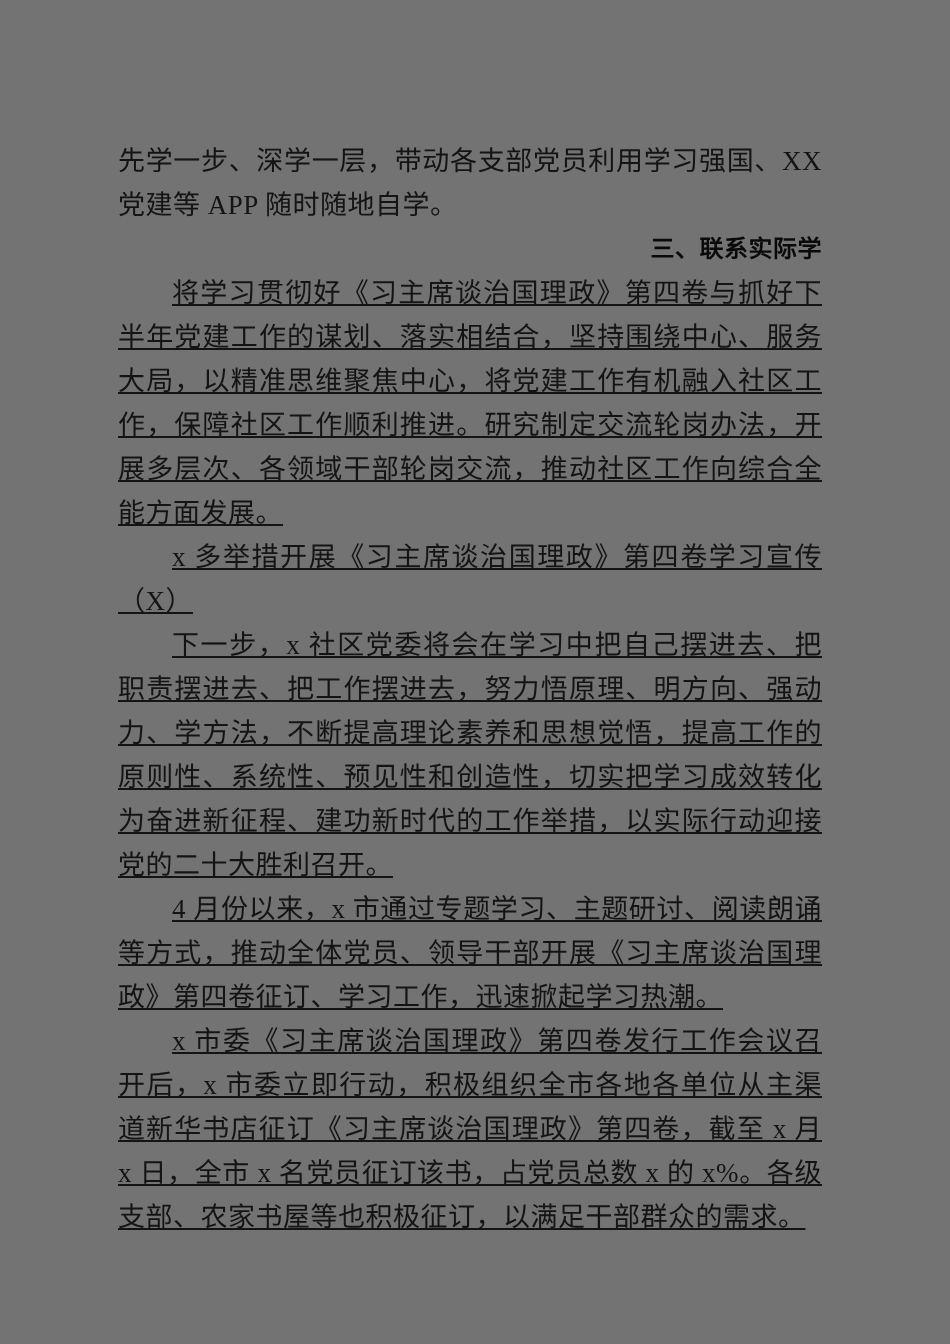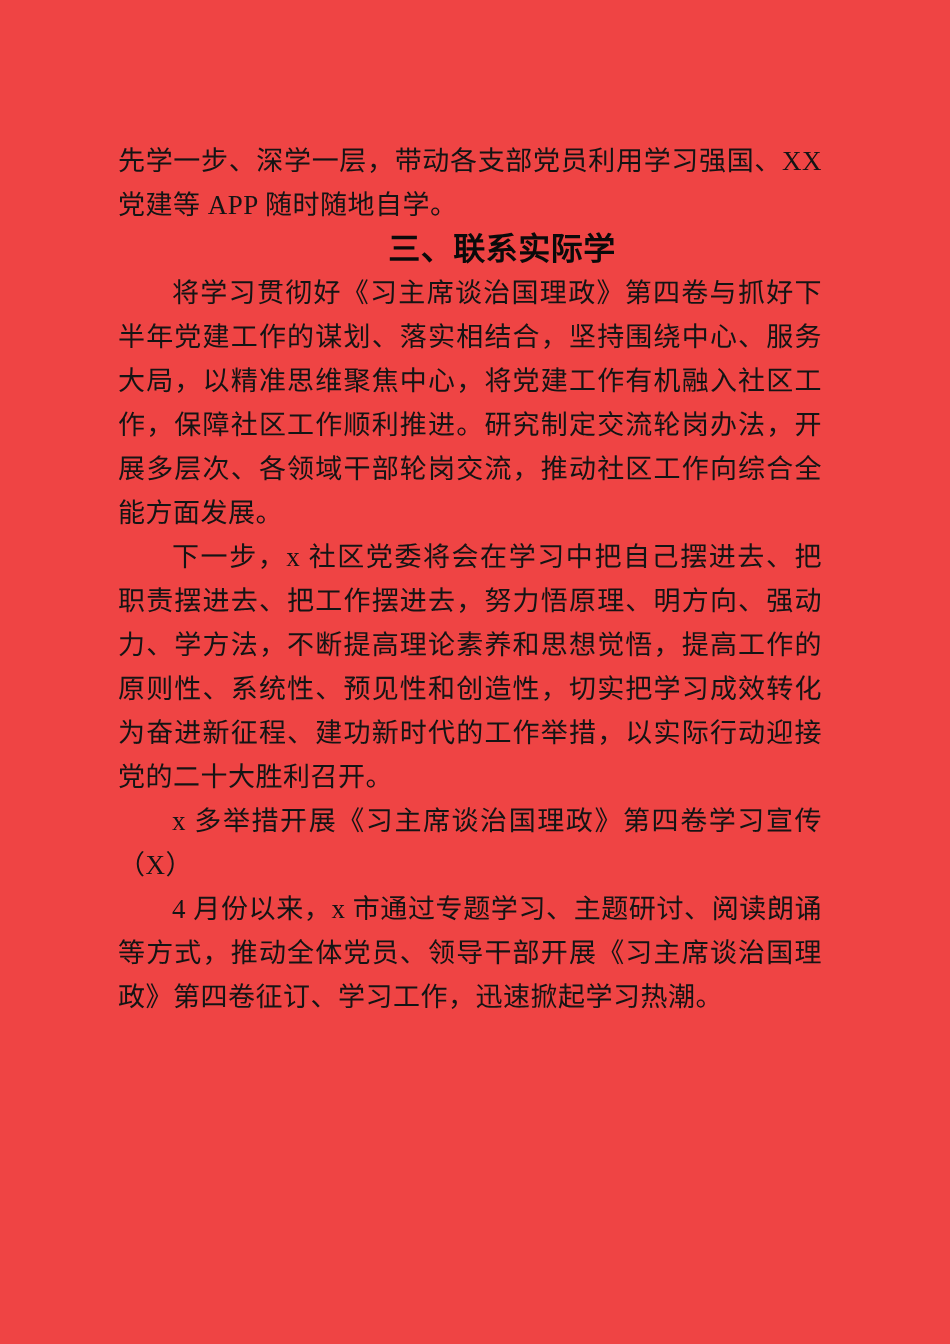--- a/index.html
+++ b/index.html
@@ -11,58 +11,60 @@
     width: 950px;
     height: 1344px;
     overflow: hidden;
     position: relative;
   }
   .page {
     box-sizing: border-box;
     width: 950px;
     height: 1344px;
     padding: 139px 128px 0 118px;
-    background: #ef4444;
+    background: #737373;
     color: #141414;
   }
   .para {
     margin: 0;
     font-family: "Liberation Serif", "DejaVu Serif", serif;
     font-size: 27px;
     line-height: 44px;
     text-align: justify;
     text-justify: inter-ideograph;
     letter-spacing: 0.5px;
     word-break: break-all;
   }
   .para.indent {
     text-indent: 2em;
+    text-decoration: underline;
   }
   .heading {
     margin: 0;
     font-family: "Liberation Sans", "DejaVu Sans", sans-serif;
     font-weight: 700;
-    font-size: 32px;
+    font-size: 24px;
     line-height: 44px;
     text-indent: 2em;
     color: #0a0a0a;
-    text-align: center;
+    text-align: right;
     letter-spacing: 0.5px;
   }
 </style>
 </head>
 <body>
 
 <div class="page">
   <p class="para">先学一步、深学一层，带动各支部党员利用学习强国、XX 党建等 APP 随时随地自学。</p>
 
   <h3 class="heading">三、联系实际学</h3>
 
   <p class="para indent">将学习贯彻好《习主席谈治国理政》第四卷与抓好下半年党建工作的谋划、落实相结合，坚持围绕中心、服务大局，以精准思维聚焦中心，将党建工作有机融入社区工作，保障社区工作顺利推进。研究制定交流轮岗办法，开展多层次、各领域干部轮岗交流，推动社区工作向综合全能方面发展。</p>
 
+  <p class="para indent">x 多举措开展《习主席谈治国理政》第四卷学习宣传（X）</p>
+
   <p class="para indent">下一步，x 社区党委将会在学习中把自己摆进去、把职责摆进去、把工作摆进去，努力悟原理、明方向、强动力、学方法，不断提高理论素养和思想觉悟，提高工作的原则性、系统性、预见性和创造性，切实把学习成效转化为奋进新征程、建功新时代的工作举措，以实际行动迎接党的二十大胜利召开。</p>
-
-  <p class="para indent">x 多举措开展《习主席谈治国理政》第四卷学习宣传（X）</p>
 
   <p class="para indent">4 月份以来，x 市通过专题学习、主题研讨、阅读朗诵等方式，推动全体党员、领导干部开展《习主席谈治国理政》第四卷征订、学习工作，迅速掀起学习热潮。</p>
 
 
+  <p class="para indent">x 市委《习主席谈治国理政》第四卷发行工作会议召开后，x 市委立即行动，积极组织全市各地各单位从主渠道新华书店征订《习主席谈治国理政》第四卷，截至 x 月 x 日，全市 x 名党员征订该书，占党员总数 x 的 x%。各级支部、农家书屋等也积极征订，以满足干部群众的需求。</p>
 </div>
 
 </body></html>

